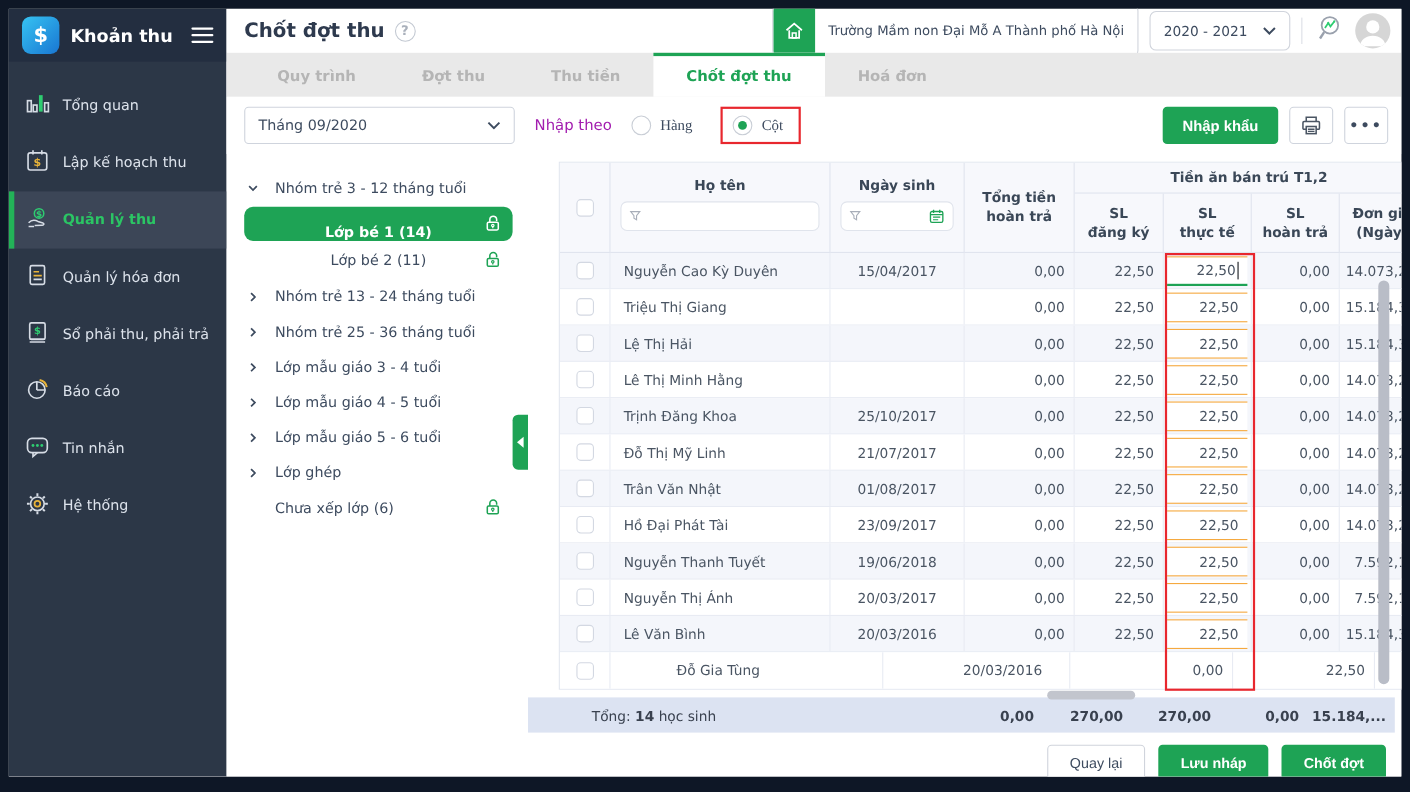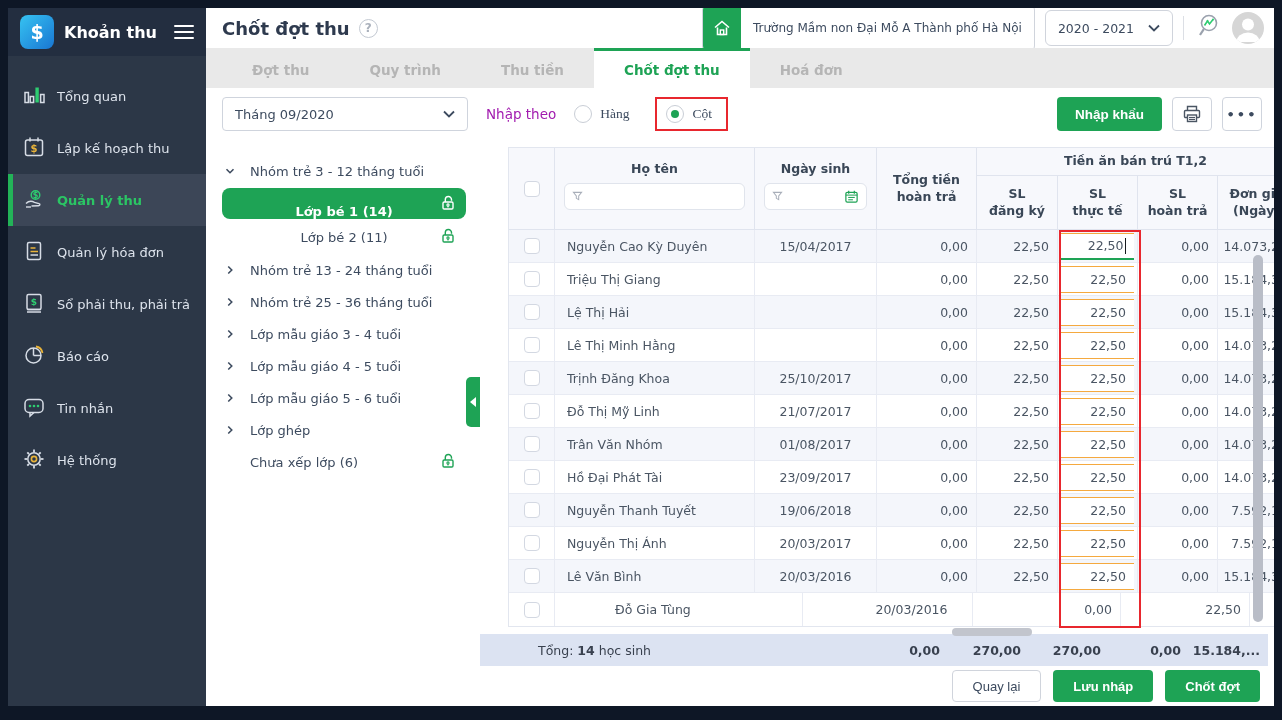--- a/index.html
+++ b/index.html
@@ -95,21 +95,21 @@
 
   .tfoot { display:grid; grid-template-columns:46px 200px 122px 100px 81px 80px 80px 79px; height:32px; background:#dce3f2; margin-top:7px; width:788px; font-size:12.5px; color:#39414f; align-items:center; }
   .tf { padding:0 8px; display:flex; align-items:center; min-width:0; white-space:nowrap; }
   .tf.num { justify-content:flex-end; font-weight:bold; }
   .tf.label { padding-left:12px; gap:4px; }
   .tf .b { font-weight:bold; }
 
   .vscroll { position:absolute; left:773px; top:108px; width:10px; height:367px; background:#b9bdc7; border-radius:5px; cursor:pointer; z-index:7; }
   .hscroll { position:absolute; left:472px; top:481px; width:80px; height:8px; background:#c2c5cd; border-radius:4px; cursor:pointer; z-index:7; }
 
-  .actions { display:flex; justify-content:flex-end; gap:12px; padding:4px 8px 0 0; width:788px; }
+  .actions { display:flex; justify-content:flex-end; gap:12px; padding:11px 8px 0 0; width:788px; }
   .btn-outline { height:32px; background:#fff; border:1px solid #d0d4dc; border-radius:4px; color:#3d4b5f; font-size:13px; padding:0 20px; display:flex; align-items:center; cursor:pointer; }
   .btn-action { height:32px; background:#1ea355; border:none; border-radius:4px; color:#fff; font-weight:600; font-size:13px; padding:0 20px; display:flex; align-items:center; cursor:pointer; }
 </style>
 </head>
 <body>
 
 <div class="app">
 
   <div class="sidebar">
     <div class="logo-bar">
@@ -255,22 +255,22 @@
         <div class="avatar">
           <svg width="32" height="32" viewBox="0 0 32 32">
               <circle cx="16" cy="12.5" r="6" fill="#fff"></circle>
               <path d="M4.5 30 a11.5 9.5 0 0 1 23 0 Z" fill="#fff"></path>
             </svg>
         </div>
       </div>
     </div>
 
     <div class="tabbar">
+      <div class="tab">Quy trình</div>
       <div class="tab">Đợt thu</div>
-      <div class="tab">Quy trình</div>
       <div class="tab">Thu tiền</div>
       <div class="tab active">Chốt đợt thu</div>
       <div class="tab">Hoá đơn</div>
     </div>
 
     <div class="toolbar">
       <div class="month-select">
         <span>Tháng 09/2020</span>
         <svg width="12" height="8" viewBox="0 0 12 8" fill="none">
             <path d="M1 1.5 L6 6.5 L11 1.5" stroke="#3d4b5f" stroke-width="1.8"></path>
@@ -560,21 +560,21 @@
 
                   </div>
                 </div>
                 <div class="td num">0,00</div>
                 <div class="td num">14.073,24</div>
               </div>
               <div class="tr">
                 <div class="td center">
                   <span class="cb"></span>
                 </div>
-                <div class="td name">Trân Văn Nhóm</div>
+                <div class="td name">Trân Văn Nhật</div>
                 <div class="td center">01/08/2017</div>
                 <div class="td num">0,00</div>
                 <div class="td num">22,50</div>
                 <div class="td edit">
                   <div class="cell-input">
                     <span>22,50</span>
 
                   </div>
                 </div>
                 <div class="td num">0,00</div>

